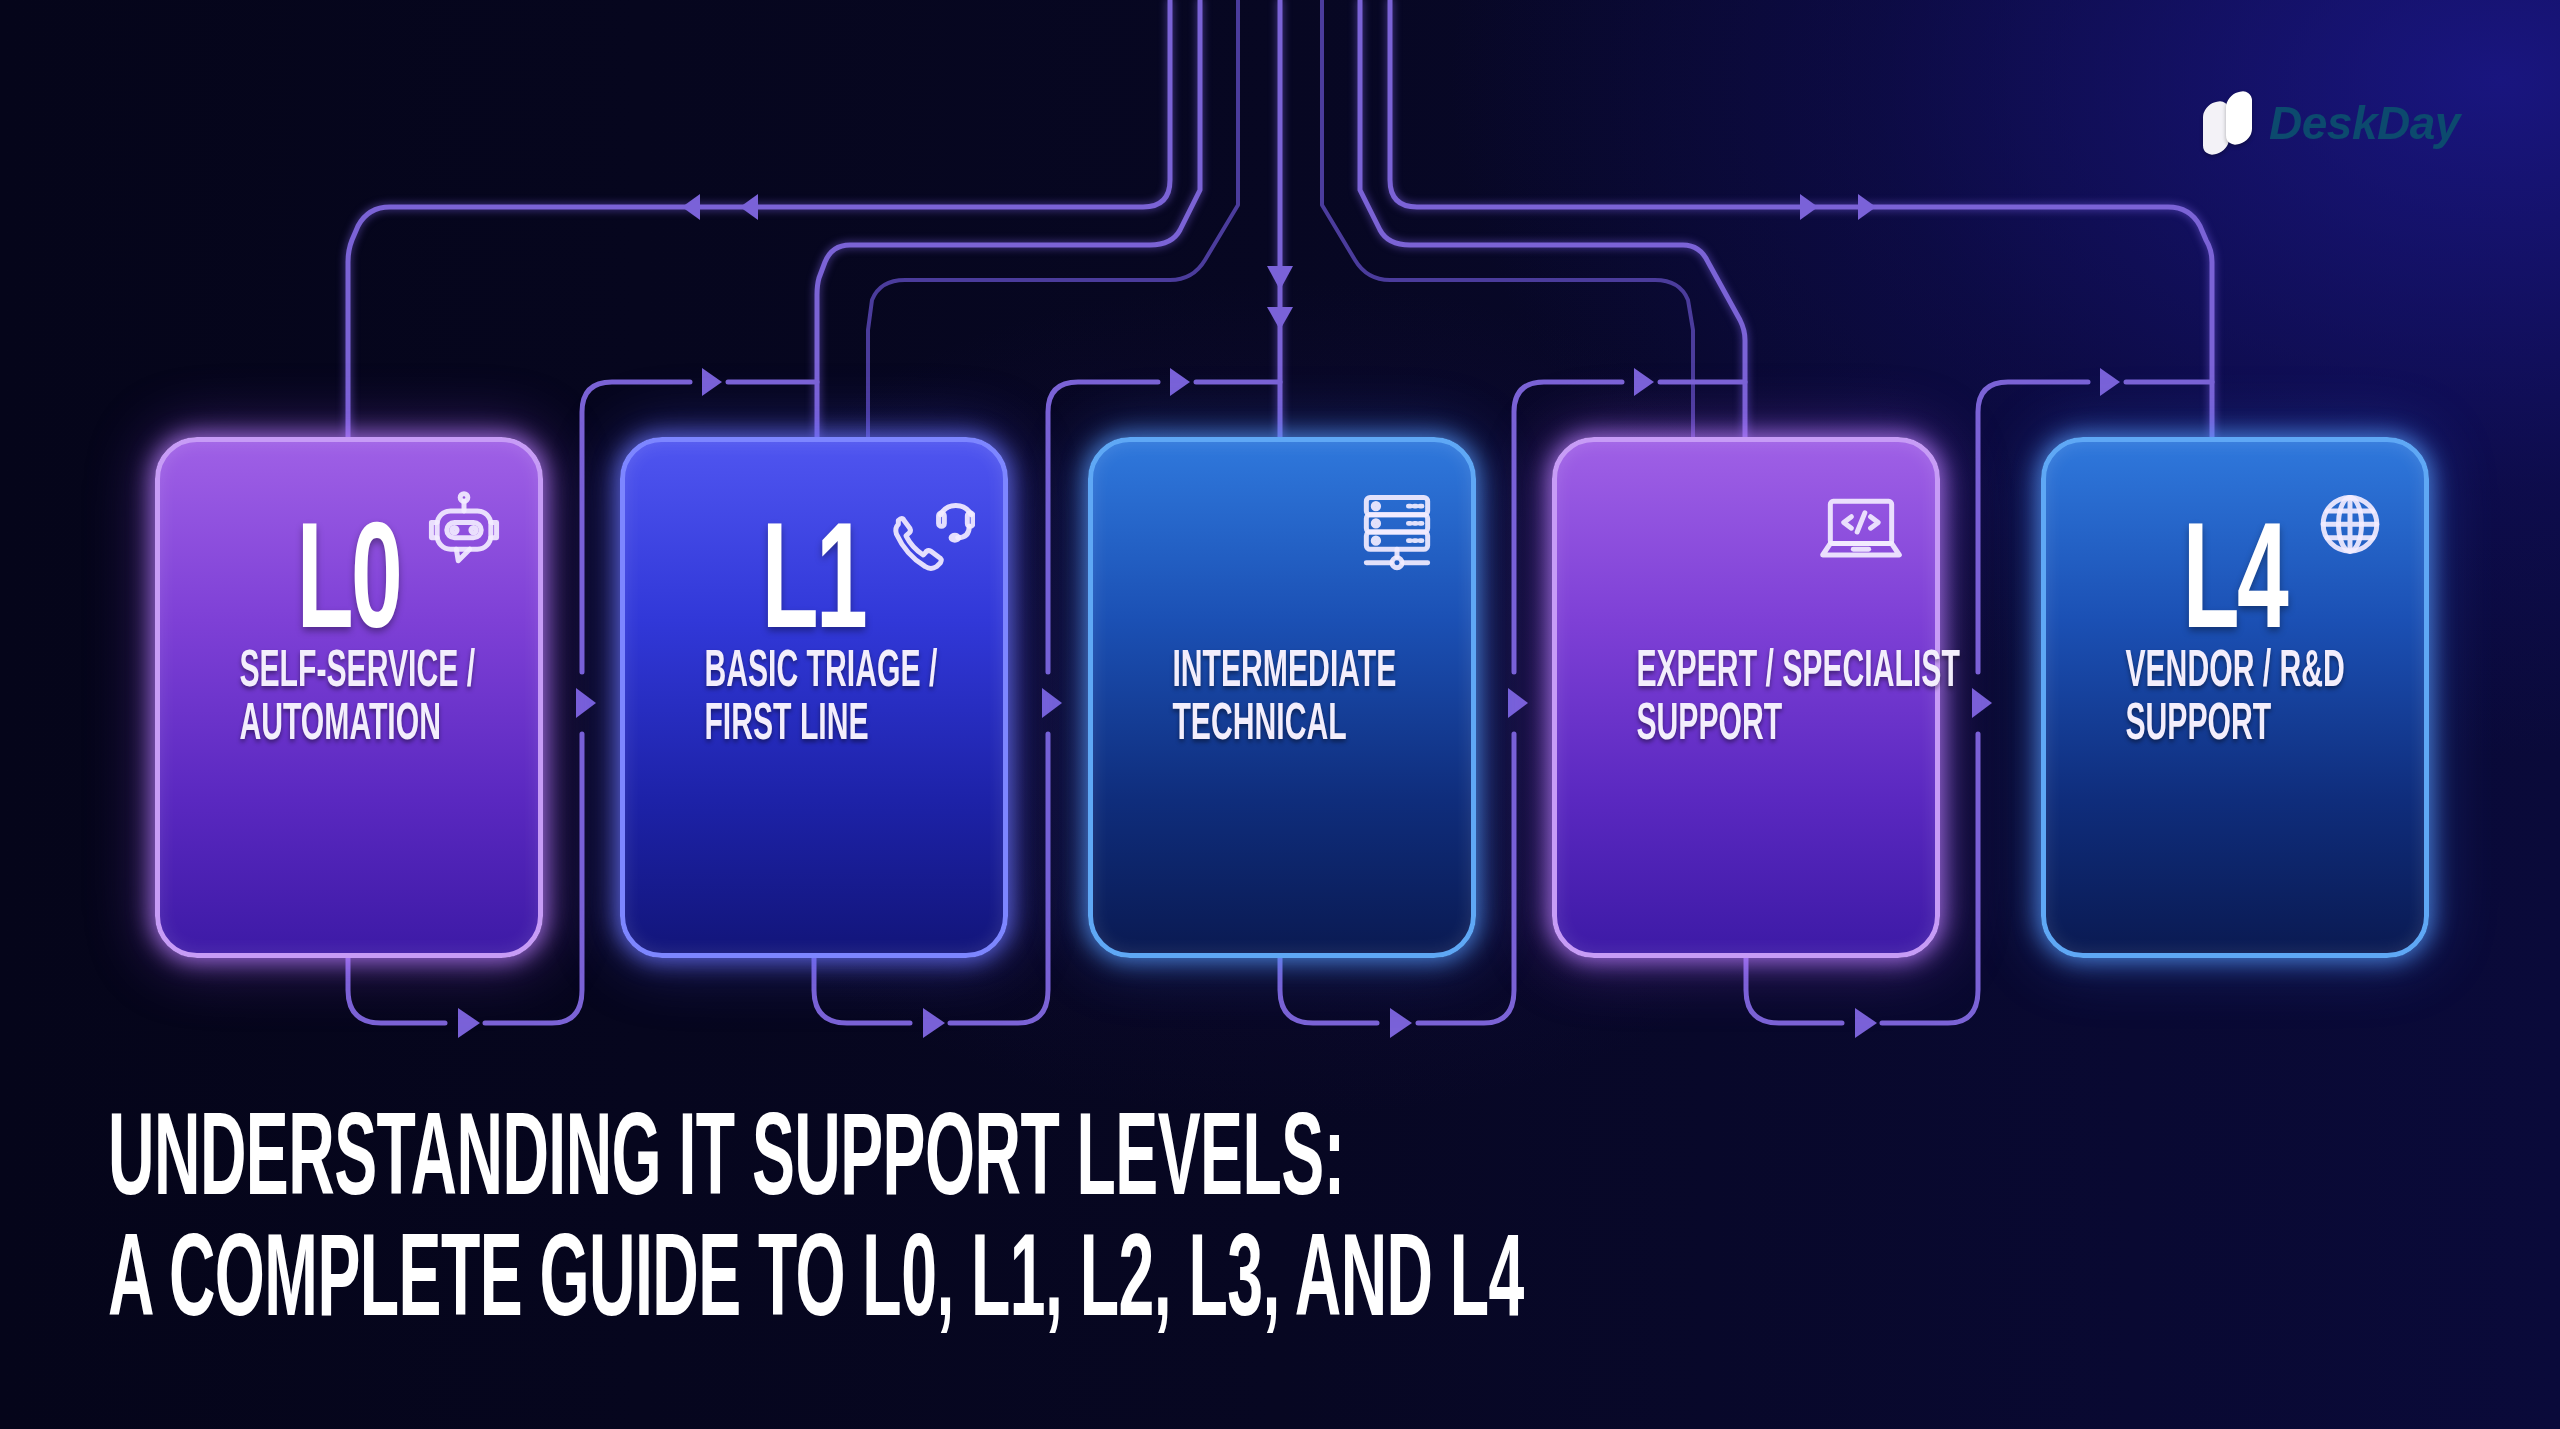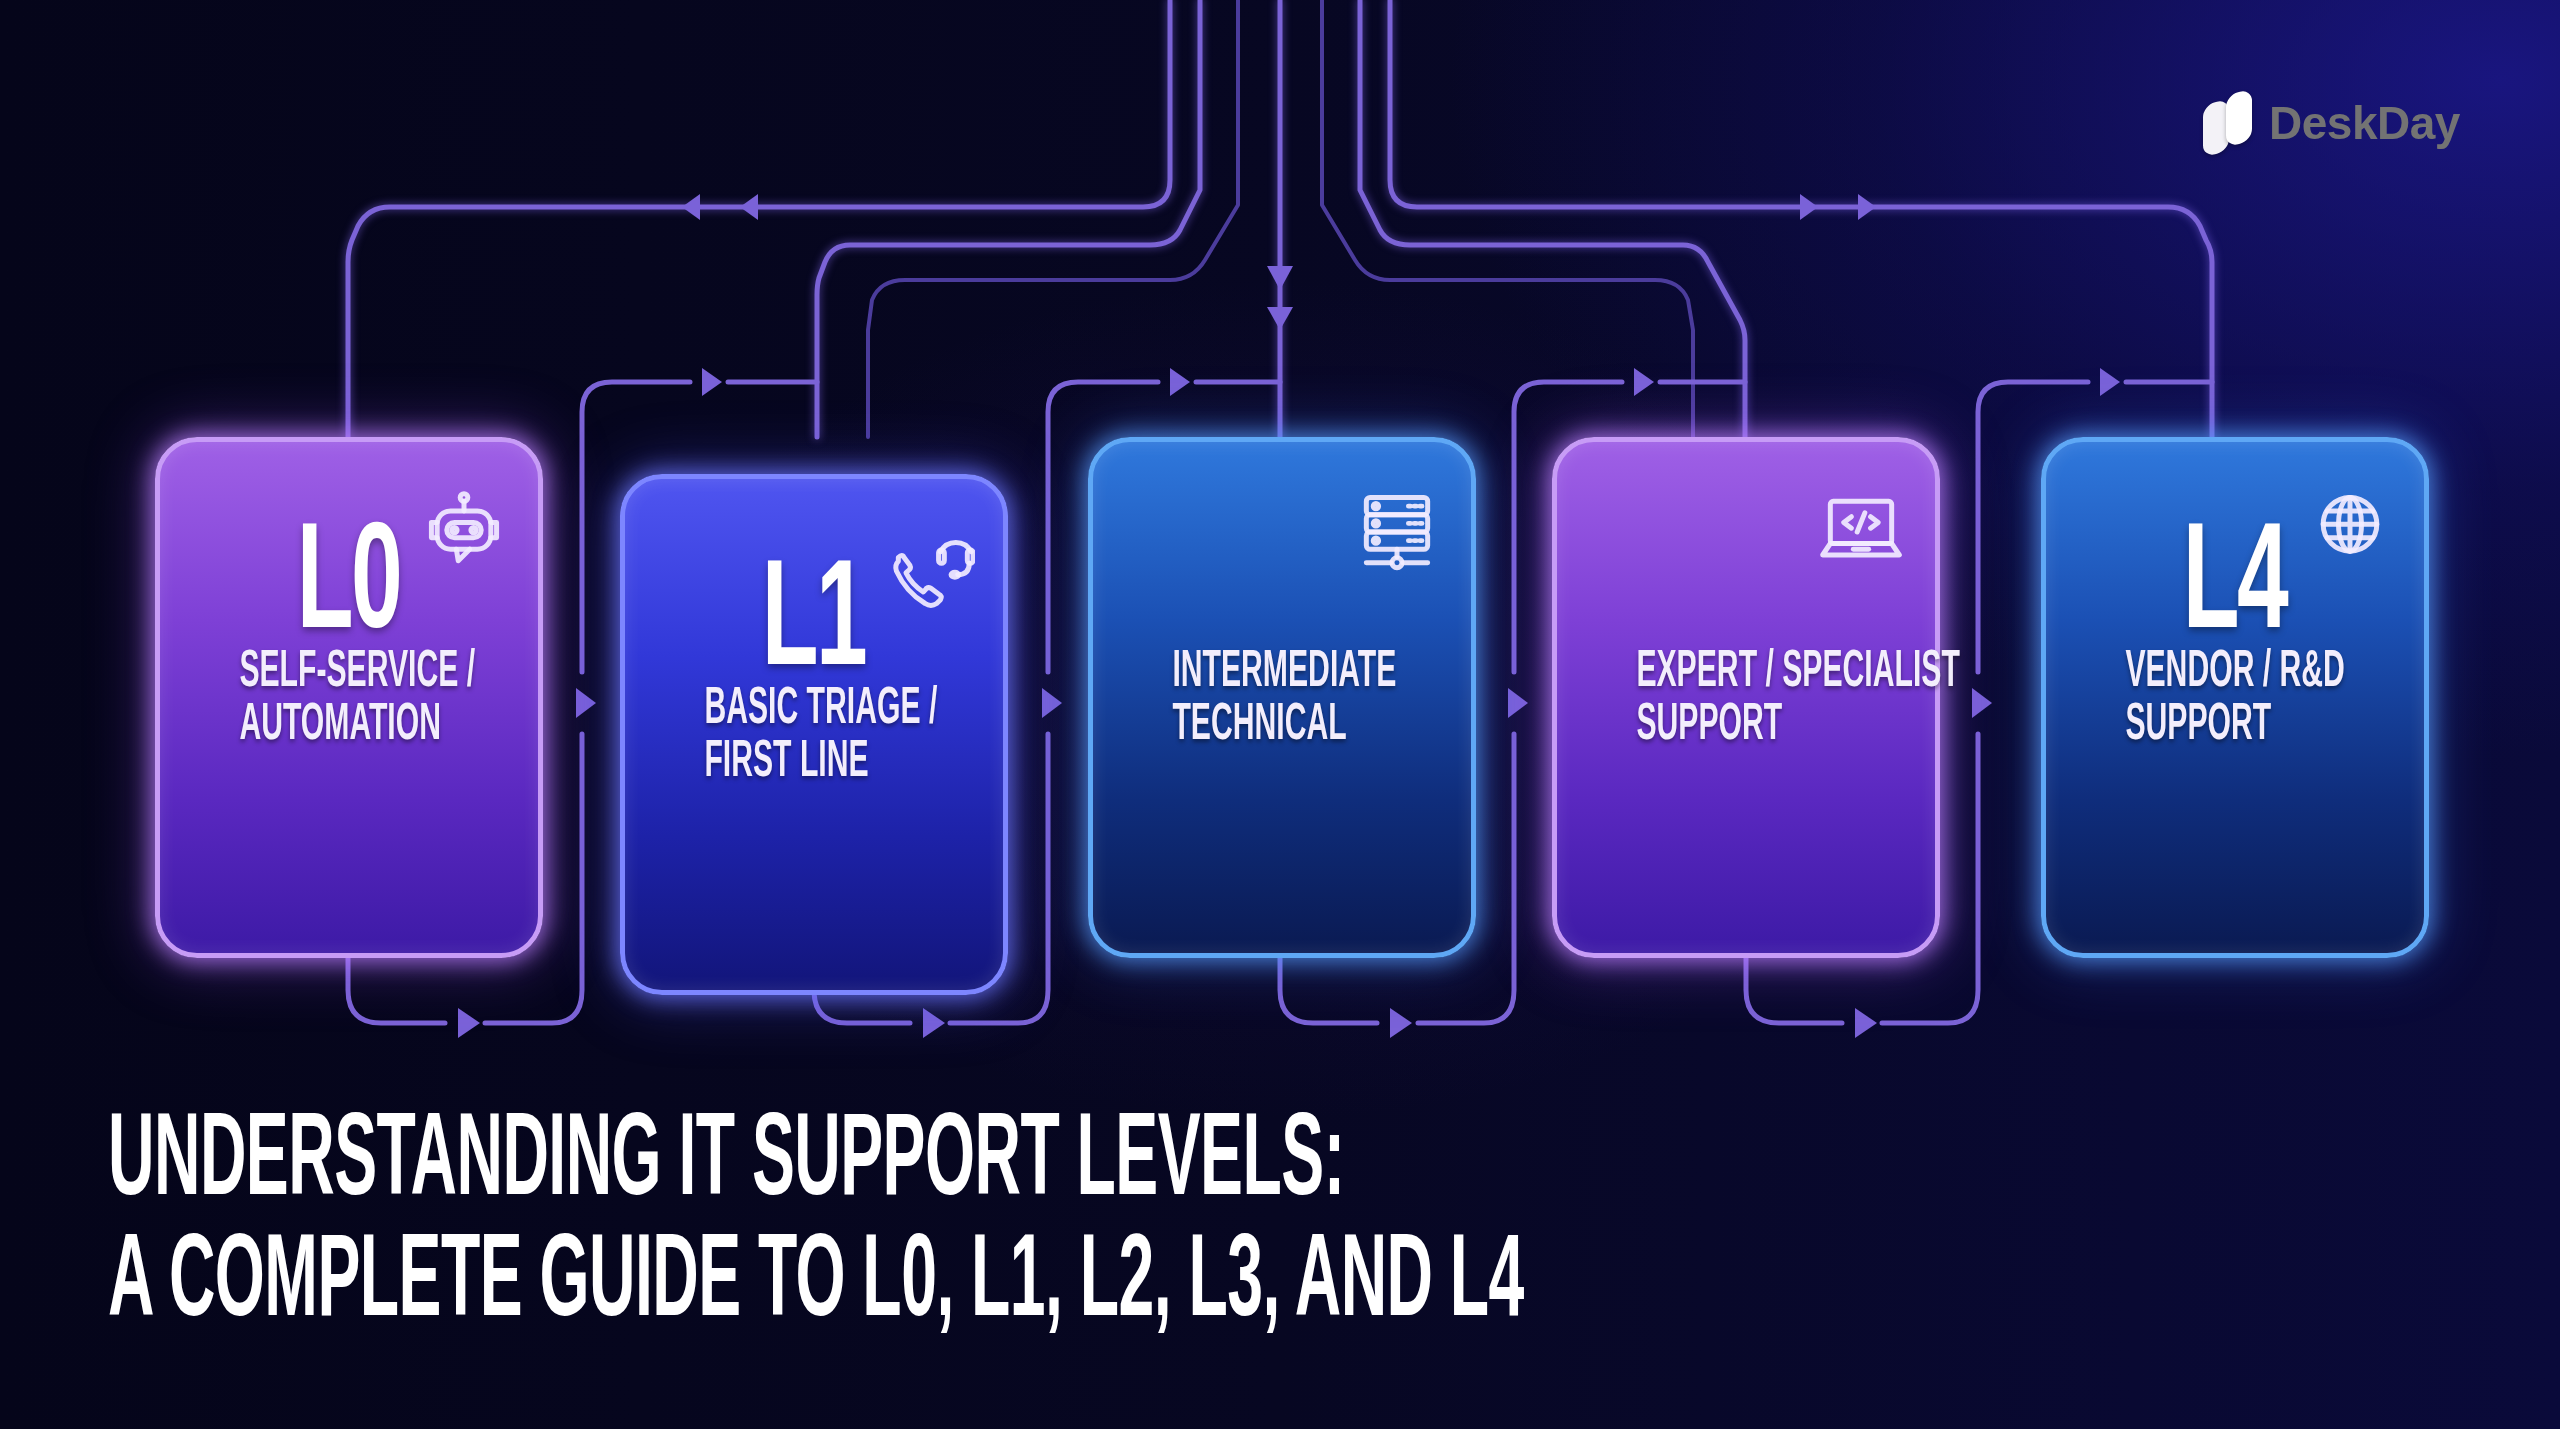--- a/index.html
+++ b/index.html
@@ -60,21 +60,21 @@
     --bg: linear-gradient(180deg, #2f78dc 0%, #1b50b4 35%, #0f2d7c 70%, #0a1a52 100%);
     --glow: rgba(90,160,255,0.7);
     --glow2: rgba(60,110,240,0.3);
   }
 
   .logo { position:absolute; left:2203px; top:88px; height:70px; display:flex; align-items:center; }
   .logo .mark { width:56px; height:70px; position:relative; }
   .logo .mark i { position:absolute; display:block; background:#ffffff; border-radius:12px; box-shadow:0 2px 4px rgba(0,0,0,0.3); }
   .logo .mark i.a { left:0; top:14px; width:26px; height:52px; transform:skewY(-14deg); opacity:0.95; }
   .logo .mark i.b { left:23px; top:4px; width:26px; height:52px; transform:skewY(-14deg); }
-  .logo .word { color:#737373; font-weight:700; font-size:46px; letter-spacing:-0.5px; margin-left:10px; }
+  .logo .word { color:#0c4a6e; font-weight:700; font-size:46px; letter-spacing:-0.5px; margin-left:10px;font-style:italic; }
 
   .title {
     position:absolute; left:108px; top:1094px; color:#ffffff; font-weight:700;
     font-size:116px; line-height:121px; white-space:nowrap;
   }
   .title span { display:block; transform:scaleX(0.555); transform-origin:left center; letter-spacing:-1px; }
 </style>
 </head>
 <body>
 
@@ -171,21 +171,21 @@
       <path class="icon-stroke" d="M10 19 H7 V27 H10 M38 19 H41 V27 H38"></path>
       <path class="icon-stroke" d="M20 33 L21 39 L27 33"></path>
     </svg>
   </div>
   <div class="sub">
     <span>SELF-SERVICE /</span>
     <span>AUTOMATION</span>
   </div>
 </div>
 
-<div class="card c-indigo" style="left:620px;margin-top:37px;">
+<div class="card c-indigo" style="left:620px;">
   <div class="level"><span>L1</span></div>
   <div class="icon">
     <svg viewBox="0 0 48 48">
       <path class="icon-stroke" d="M30 15 A9 9 0 0 1 46 15"></path>
       <rect class="icon-stroke" x="29" y="14" width="3" height="7" rx="1.5"></rect>
       <rect class="icon-stroke" x="44" y="14" width="3" height="7" rx="1.5"></rect>
       <path class="icon-stroke" d="M45 21 Q45 27 39 27"></path>
       <ellipse class="icon-stroke" cx="37.5" cy="27" rx="2" ry="1.3"></ellipse>
       <path class="icon-stroke" d="M8 20 Q6 22 7 25 Q12 36 22 42 Q25 44 28 42 L30 40 Q31 38 29 37 L25 34 Q23 33 22 35 L21 36 Q15 32 12 26 L13 25 Q15 24 14 22 L11 18 Q10 16 8 18 Z"></path>
     </svg>

